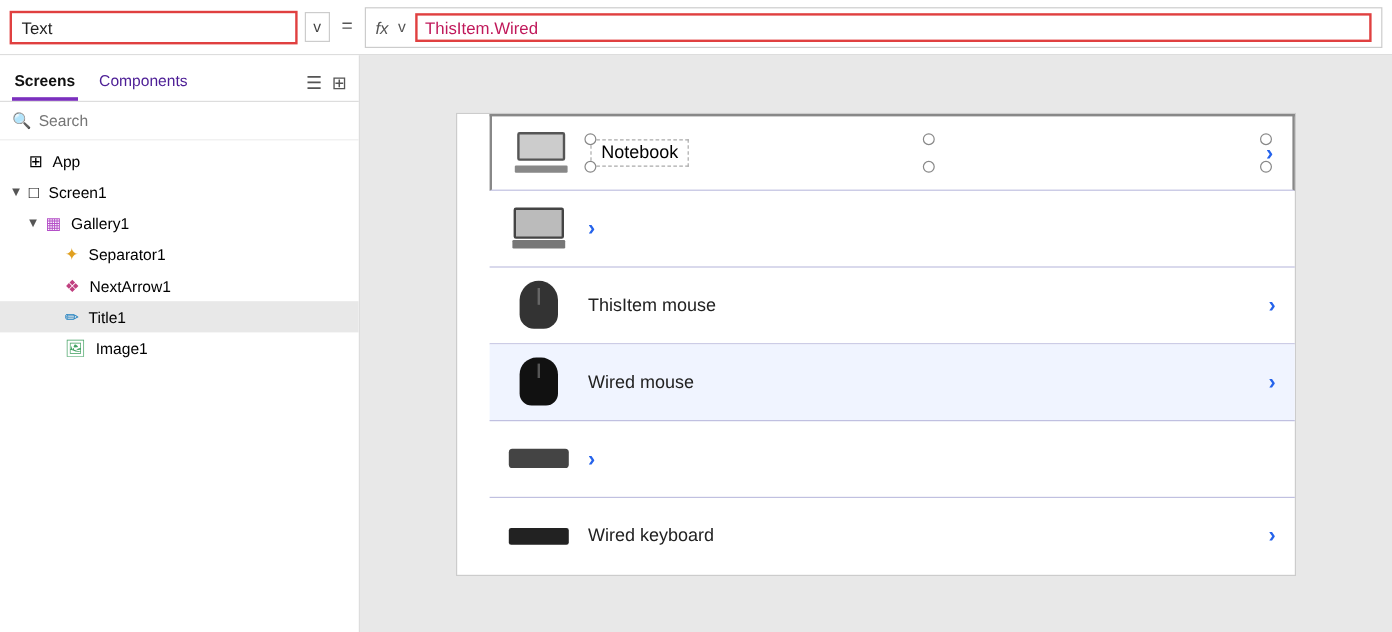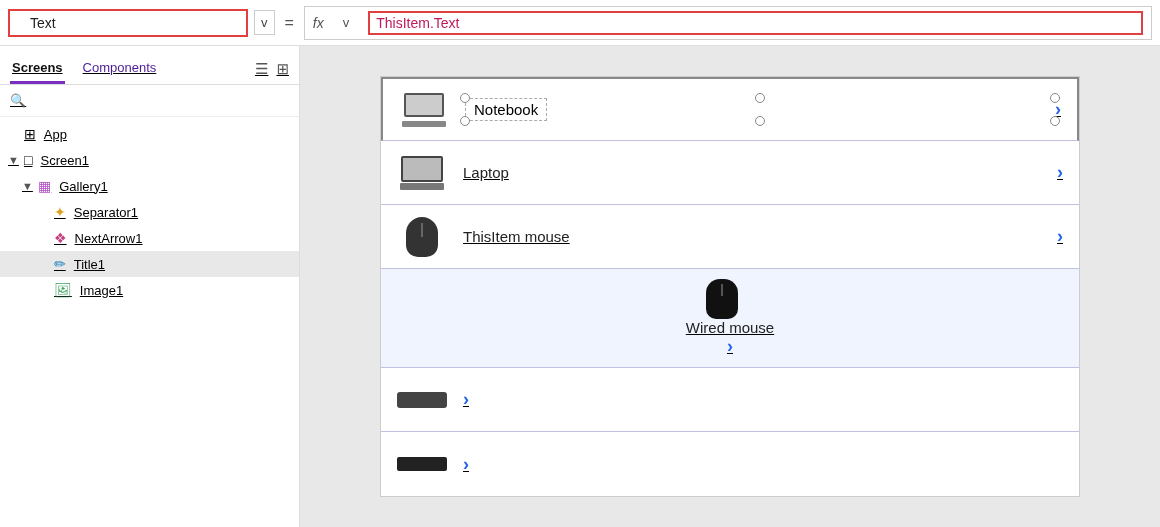--- a/index.html
+++ b/index.html
@@ -10,21 +10,21 @@
       display: flex;
       align-items: center;
       height: 46px;
       background: #fff;
       border-bottom: 1px solid #ddd;
       padding: 0 8px;
       gap: 6px;
     }
     .top-bar-input {
       border: 2px solid #e04040;
-      padding: 4px 20px;
+      padding: 4px 8px;
       font-size: 14px;
       width: 240px;
       outline: none;
       color: #222;
     }
     .top-bar-dropdown {
       border: 1px solid #ccc;
       background: #fff;
       padding: 4px 6px;
       cursor: pointer;
@@ -36,21 +36,21 @@
       color: #555;
       padding: 0 4px;
     }
     .formula-bar {
       display: flex;
       align-items: center;
       flex: 1;
       border: 1px solid #ccc;
       padding: 4px 8px;
       background: #fff;
-      gap: 19px;
+      gap: 8px;
     }
     .fx-label {
       font-style: italic;
       font-size: 14px;
       color: #555;
     }
     .formula-dropdown {
       border: none;
       background: transparent;
       font-size: 13px;
@@ -62,21 +62,20 @@
       font-size: 14px;
       border: 2px solid #e04040;
       padding: 2px 6px;
       flex: 1;
     }
 
     
     .main-layout {
       display: flex;
       height: calc(527px - 46px);
-      text-decoration: underline;
     }
 
     
     .sidebar {
       width: 300px;
       background: #fff;
       border-right: 1px solid #ddd;
       display: flex;
       flex-direction: column;
       flex-shrink: 0;
@@ -164,20 +163,21 @@
       width: 700px;
       padding: 0;
     }
     .gallery-item {
       display: flex;
       align-items: center;
       padding: 10px 16px;
       border-bottom: 1px solid #c0c0e0;
       position: relative;
       min-height: 64px;
+      margin-left: 27px;
     }
     .gallery-item:last-child { border-bottom: none; }
     .item-image {
       width: 50px;
       height: 40px;
       object-fit: contain;
       margin-right: 16px;
       display: flex;
       align-items: center;
       justify-content: center;
@@ -273,50 +273,50 @@
     }
     .img-wiredkeyboard {
       width: 50px; height: 14px;
       background: #222;
       border-radius: 2px;
     }
 
     
     .gallery-item.highlighted {
       background: #f0f4ff;
-      flex-direction: column;
     }
   </style>
 </head>
 <body>
 
 <div class="top-bar">
   <input class="top-bar-input" type="text" value="Text" style="">
   <button class="top-bar-dropdown">v</button>
   <span class="equals-sign">=</span>
   <div class="formula-bar">
     <span class="fx-label">fx</span>
     <button class="formula-dropdown">v</button>
-    <span class="formula-value">ThisItem.Text</span>
+    <span class="formula-value">ThisItem.Wired</span>
   </div>
 </div>
 
 <div class="main-layout">
 
   <div class="sidebar">
     <div class="sidebar-tabs">
       <div class="sidebar-tab active">Screens</div>
       <div class="sidebar-tab">Components</div>
       <div class="sidebar-tab-icons">
         <span class="tab-icon">☰</span>
         <span class="tab-icon">⊞</span>
       </div>
     </div>
     <div class="search-box">
       <span class="search-icon">🔍</span>
+      <input type="text" placeholder="Search" style="">
     </div>
     <div class="tree">
 
       <div class="tree-item tree-indent-1">
         <span class="chevron"></span>
         <span class="tree-icon">⊞</span>
         <span class="tree-label">App</span>
       </div>
 
       <div class="tree-item tree-indent-1">
@@ -382,21 +382,20 @@
         <span class="item-chevron">›</span>
       </div>
 
       <div class="gallery-item">
         <div class="item-image">
           <div style="position:relative; width:44px; height:34px;">
             <div class="img-laptop-screen"></div>
             <div class="img-laptop-base"></div>
           </div>
         </div>
-        <span class="item-title">Laptop</span>
         <span class="item-chevron">›</span>
       </div>
 
       <div class="gallery-item">
         <div class="item-image">
           <div class="img-wmouse"></div>
         </div>
         <span class="item-title">ThisItem mouse</span>
         <span class="item-chevron">›</span>
       </div>
@@ -413,19 +412,20 @@
         <div class="item-image" style="display:flex;align-items:center;justify-content:center;">
           <div class="img-wkeyboard"></div>
         </div>
         <span class="item-chevron">›</span>
       </div>
 
       <div class="gallery-item">
         <div class="item-image" style="display:flex;align-items:center;justify-content:center;">
           <div class="img-wiredkeyboard"></div>
         </div>
+        <span class="item-title">Wired keyboard</span>
         <span class="item-chevron">›</span>
       </div>
 
     </div>
   </div>
 
 </div>
 
 </body></html>

